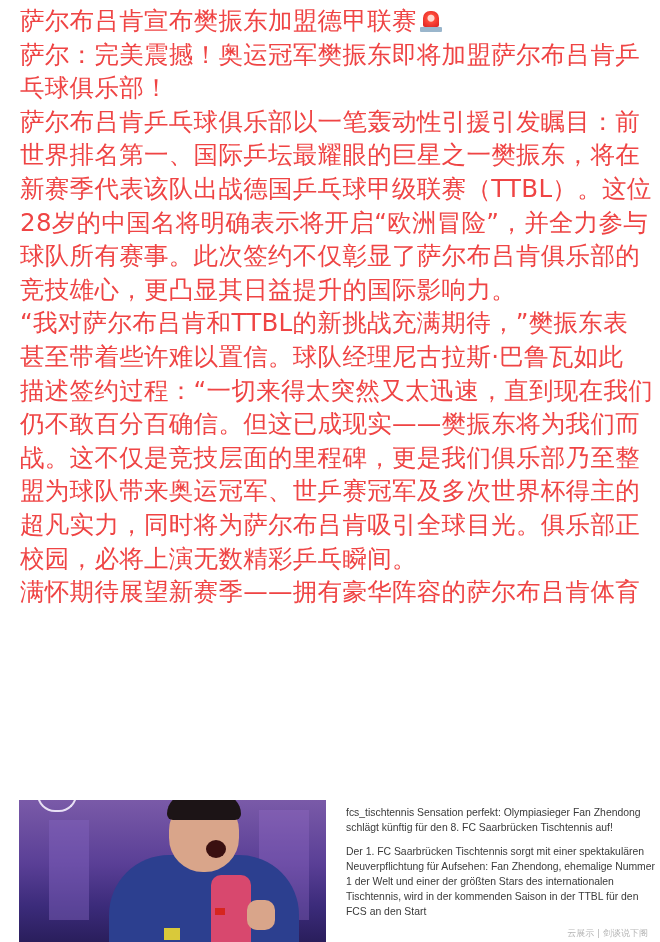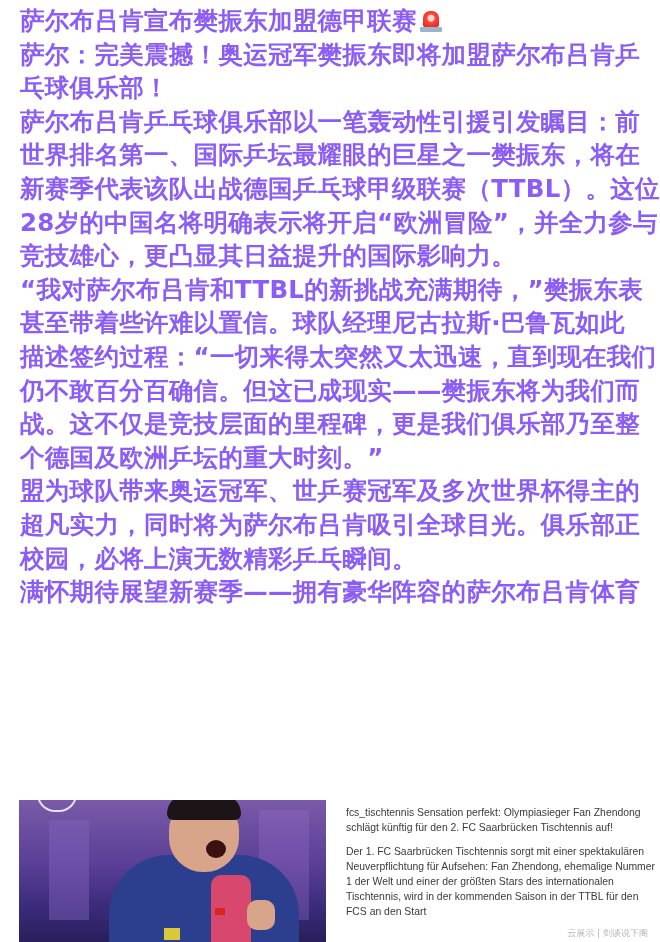--- a/index.html
+++ b/index.html
@@ -1,17 +1,17 @@
 <!DOCTYPE html>
 <html><head>
 <meta charset="utf-8">
 <style>
   html, body { margin: 0; padding: 0; background: #ffffff; }
   body { width: 660px; height: 942px; overflow: hidden; position: relative; font-family: "DejaVu Sans", "Liberation Sans", sans-serif; }
-  .post { position: absolute; left: 20px; top: 4px; width: 630px; color: #8b5cf6; font-weight: bold; }
+  .post { position: absolute; left: 20px; top: 4px; width: 630px; color: #ef4444; }
   .line { font-size: 24.5px; line-height: 33.6px; letter-spacing: 0.3px; white-space: nowrap; }
   .title-line { display: flex; align-items: center; }
   .siren { display: inline-block; width: 22px; height: 24px; margin-left: 3px; position: relative; vertical-align: middle; }
   .siren .dome { position: absolute; left: 3px; top: 2px; width: 16px; height: 16px; background: radial-gradient(circle at 50% 45%, #ffd9d0 0 3px, #ff4a3a 4px, #d81e1e 100%); border-radius: 7px 7px 2px 2px; }
   .siren .base { position: absolute; left: 0; top: 18px; width: 22px; height: 5px; background: #9ab6cc; border-radius: 1px; }
 
   .card { position: absolute; left: 19px; top: 800px; width: 641px; height: 142px; background: #ffffff; }
   .photo { position: absolute; left: 0; top: 0; width: 307px; height: 142px; overflow: hidden;
     background: linear-gradient(180deg, #7a5aa8 0%, #5a3f96 45%, #3b2b7a 75%, #2a1e5c 100%); }
   .photo .bg-bldg { position: absolute; left: 30px; top: 20px; width: 40px; height: 100px; background: rgba(130,100,190,0.45); }
@@ -40,27 +40,27 @@
         <span class="dome"></span>
         <span class="base"></span>
       </span>
   </div>
   <div class="line">萨尔：完美震撼！奥运冠军樊振东即将加盟萨尔布吕肯乒</div>
   <div class="line">乓球俱乐部！</div>
   <div class="line">萨尔布吕肯乒乓球俱乐部以一笔轰动性引援引发瞩目：前</div>
   <div class="line">世界排名第一、国际乒坛最耀眼的巨星之一樊振东，将在</div>
   <div class="line">新赛季代表该队出战德国乒乓球甲级联赛（TTBL）。这位</div>
   <div class="line">28岁的中国名将明确表示将开启“欧洲冒险”，并全力参与</div>
+  <div class="line">球队所有赛事。此次签约不仅彰显了萨尔布吕肯俱乐部的</div>
   <div class="line">竞技雄心，更凸显其日益提升的国际影响力。</div>
   <div class="line">“我对萨尔布吕肯和TTBL的新挑战充满期待，”樊振东表</div>
   <div class="line">甚至带着些许难以置信。球队经理尼古拉斯·巴鲁瓦如此</div>
   <div class="line">描述签约过程：“一切来得太突然又太迅速，直到现在我们</div>
   <div class="line">仍不敢百分百确信。但这已成现实——樊振东将为我们而</div>
   <div class="line">战。这不仅是竞技层面的里程碑，更是我们俱乐部乃至整</div>
-  <div class="line">个德国及欧洲乒坛的重大时刻。”</div>
   <div class="line">盟为球队带来奥运冠军、世乒赛冠军及多次世界杯得主的</div>
   <div class="line">超凡实力，同时将为萨尔布吕肯吸引全球目光。俱乐部正</div>
   <div class="line">校园，必将上演无数精彩乒乓瞬间。</div>
   <div class="line">满怀期待展望新赛季——拥有豪华阵容的萨尔布吕肯体育</div>
 </div>
 
 <div class="card">
   <div class="photo" title="Fan Zhendong celebrating with clenched fist">
     <div class="bg-bldg"></div>
     <div class="bg-bldg2"></div>
@@ -68,17 +68,17 @@
     <div class="torso"></div>
     <div class="pink"></div>
     <div class="head"></div>
     <div class="hair"></div>
     <div class="mouth"></div>
     <div class="fist"></div>
     <div class="patch"></div>
     <div class="flag"></div>
   </div>
   <div class="caption">
-    <p>fcs_tischtennis Sensation perfekt: Olympiasieger Fan Zhendong schlägt künftig für den 2. FC Saarbrücken Tischtennis auf!</p>
+    <p>fcs_tischtennis Sensation perfekt: Olympiasieger Fan Zhendong schlägt künftig für den 8. FC Saarbrücken Tischtennis auf!</p>
     <p>Der 1. FC Saarbrücken Tischtennis sorgt mit einer spektakulären Neuverpflichtung für Aufsehen: Fan Zhendong, ehemalige Nummer 1 der Welt und einer der größten Stars des internationalen Tischtennis, wird in der kommenden Saison in der TTBL für den FCS an den Start</p>
   </div>
   <div class="watermark">云展示 | 剑谈说下阁</div>
 </div>
 
 </body></html>

